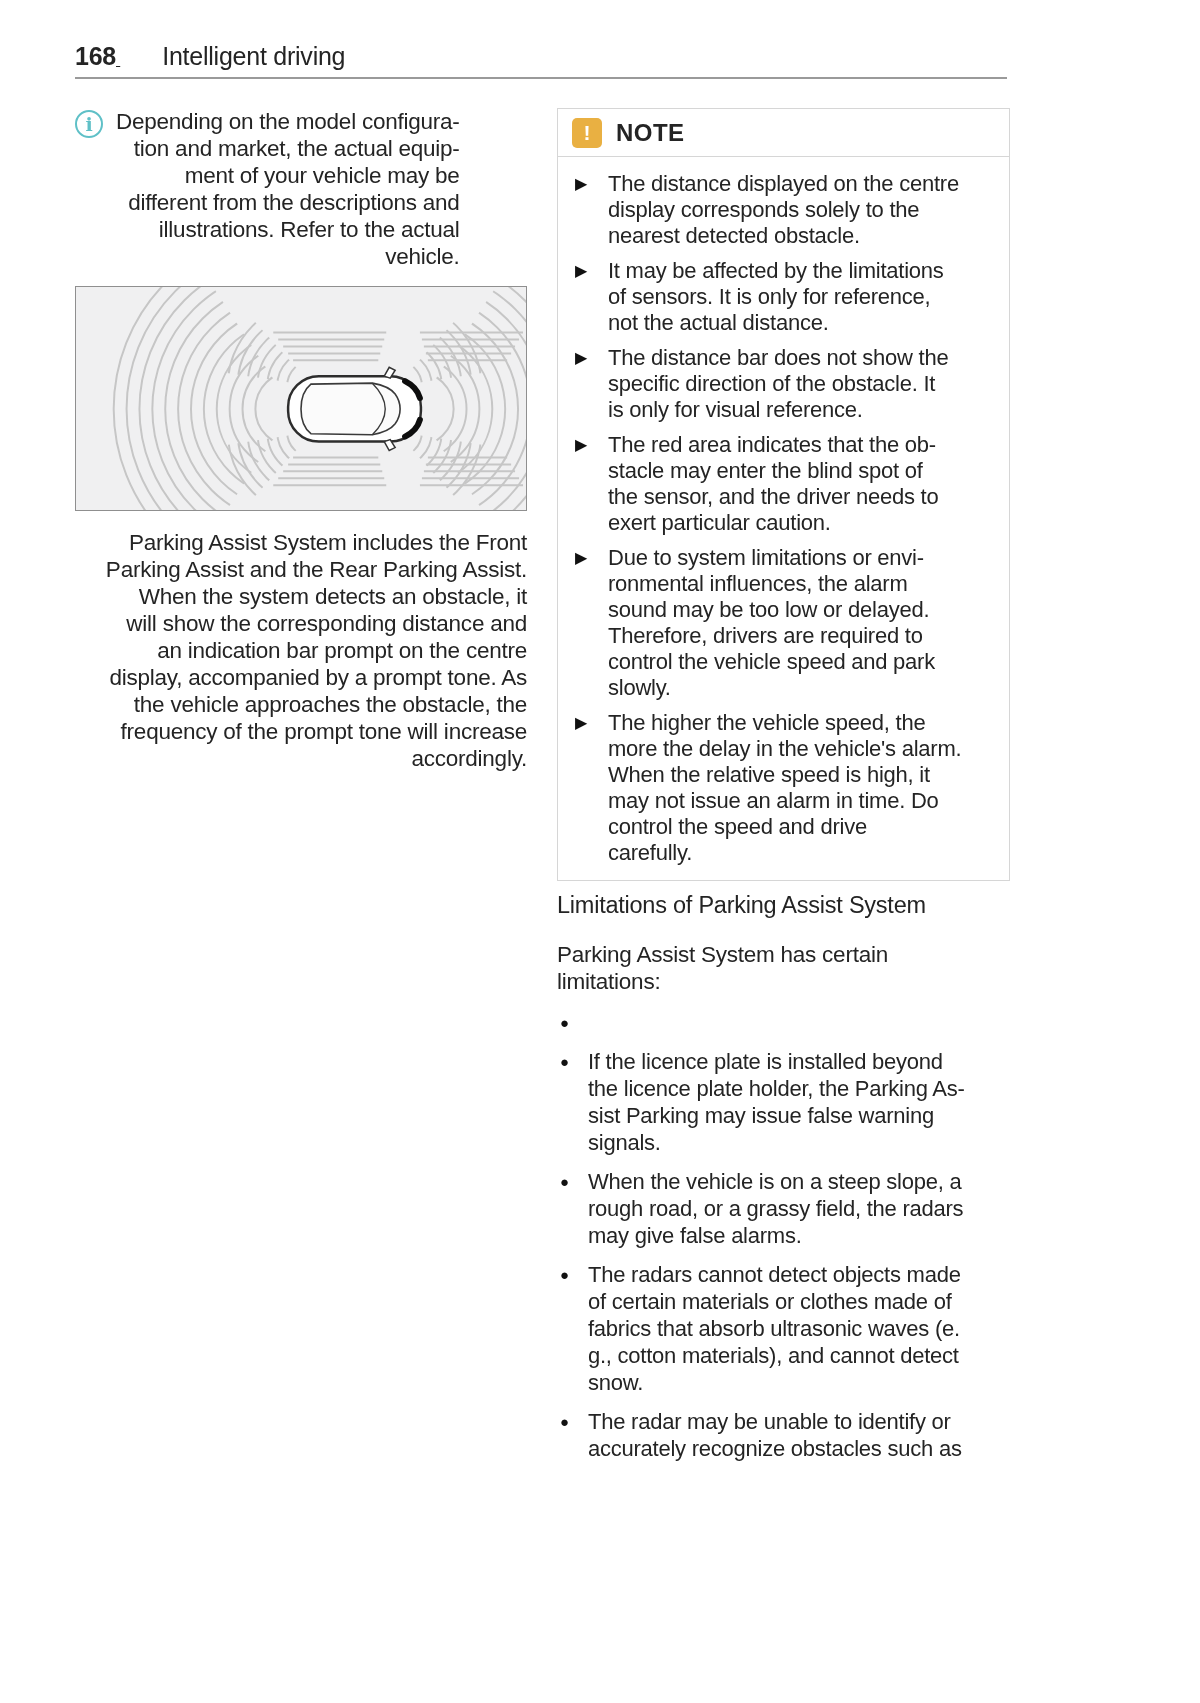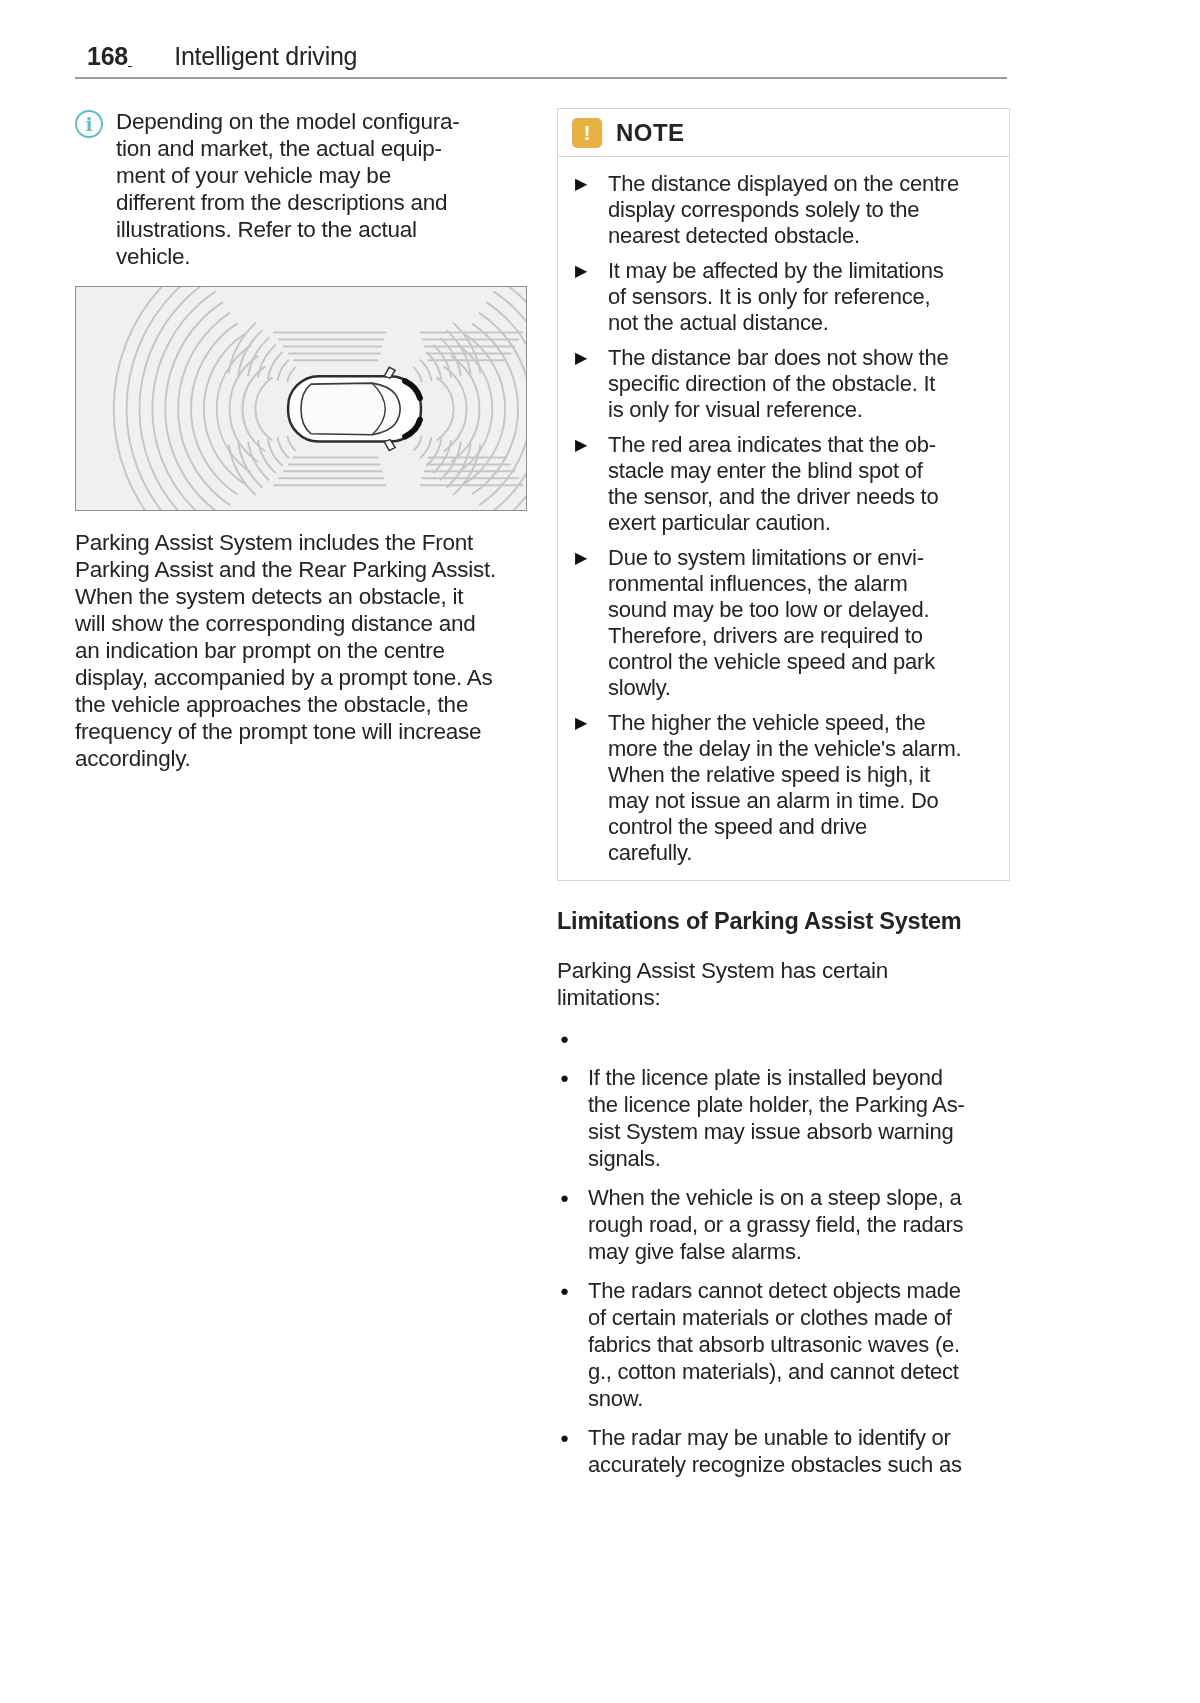--- a/index.html
+++ b/index.html
@@ -1,29 +1,29 @@
 <!DOCTYPE html>
 <html><head>
 <meta charset="utf-8">
 <style>
   * { margin:0; padding:0; box-sizing:border-box; }
   html,body { width:1200px; height:1703px; background:#ffffff; font-family:"Liberation Sans","DejaVu Sans",sans-serif; color:#242424; }
   .page { position:relative; width:1200px; height:1703px; overflow:hidden; letter-spacing:-0.015em; }
 
   
-  .header { position:absolute; left:87px; top:42px; width:932px;text-decoration:underline; }
+  .header { position:absolute; left:75px; top:42px; width:932px;text-decoration:underline; }
   .page-num { font-size:25px; font-weight:bold; display:inline-block; }
   .chapter { font-size:25px; display:inline-block; margin-left:42px; }
   .header-rule { position:absolute; left:75px; top:77px; width:932px; height:2px; background:#9a9a9a; }
 
   
   .col-left  { position:absolute; left:75px;  top:108px; width:452px; }
   .col-right { position:absolute; left:557px; top:108px; width:453px; }
 
-  .body-text { font-size:22.5px; line-height:27px; white-space:pre-line; }
+  .body-text { font-size:22.5px; line-height:27px; white-space:pre-line;text-align:right; }
 
   
   .info-note { display:flex; gap:13px; }
   .info-icon { flex:none; width:28px; height:28px; margin-top:2px; border:2.5px solid #5fc0c7; border-radius:50%; color:#5fc0c7; font-size:19px; font-weight:bold; font-family:"DejaVu Serif",serif; display:flex; align-items:center; justify-content:center; }
 
   
   .figure { margin-top:16px; width:452px; height:225px; background:#f0f0f1; border:1.5px solid #8f8f8f; }
   .figure svg { display:block; width:100%; height:100%; }
 
   .left-para { margin-top:18px; }
@@ -34,21 +34,21 @@
   .note-icon { flex:none; width:30px; height:30px; background:#e9b042; border-radius:5px; color:#ffffff; font-weight:bold; font-size:21px; display:flex; align-items:center; justify-content:center; }
   .note-title { font-size:24px; font-weight:bold; letter-spacing:0.02em; }
   .note-body { padding:14px 12px 14px 17px; }
   ul { list-style:none; }
   .note-body li { display:flex; margin-bottom:9px; }
   .note-body li:last-child { margin-bottom:0; }
   .tri-marker { flex:none; width:33px; font-size:16px; line-height:26px; color:#111; }
   .note-item-text { font-size:22px; line-height:26px; white-space:pre-line; }
 
   
-  .limit-heading { margin-top:27px; font-size:23.5px; font-weight:bold; }
+  .limit-heading { margin-top:11px; font-size:23.5px; font-weight:normal; }
   .limit-intro { margin-top:22px; font-size:22.5px; line-height:27px; white-space:pre-line; }
   .limit-list { margin-top:14px; }
   .limit-list li { display:flex; margin-bottom:12px; }
   .dot-marker { flex:none; width:31px; font-size:15px; line-height:27px; color:#111; padding-left:3px; }
   .limit-item-text { font-size:22px; line-height:27px; white-space:pre-line; }
 </style>
 </head>
 <body>
 
 <div class="page">
@@ -273,21 +273,21 @@
     <ul class="limit-list">
 
         <li>
           <span class="dot-marker">●</span>
         </li>
 
         <li>
           <span class="dot-marker">●</span>
           <span class="limit-item-text">If the licence plate is installed beyond
 the licence plate holder, the Parking As-
-sist System may issue absorb warning
+sist Parking may issue false warning
 signals.</span>
         </li>
 
         <li>
           <span class="dot-marker">●</span>
           <span class="limit-item-text">When the vehicle is on a steep slope, a
 rough road, or a grassy field, the radars
 may give false alarms.</span>
         </li>
 

